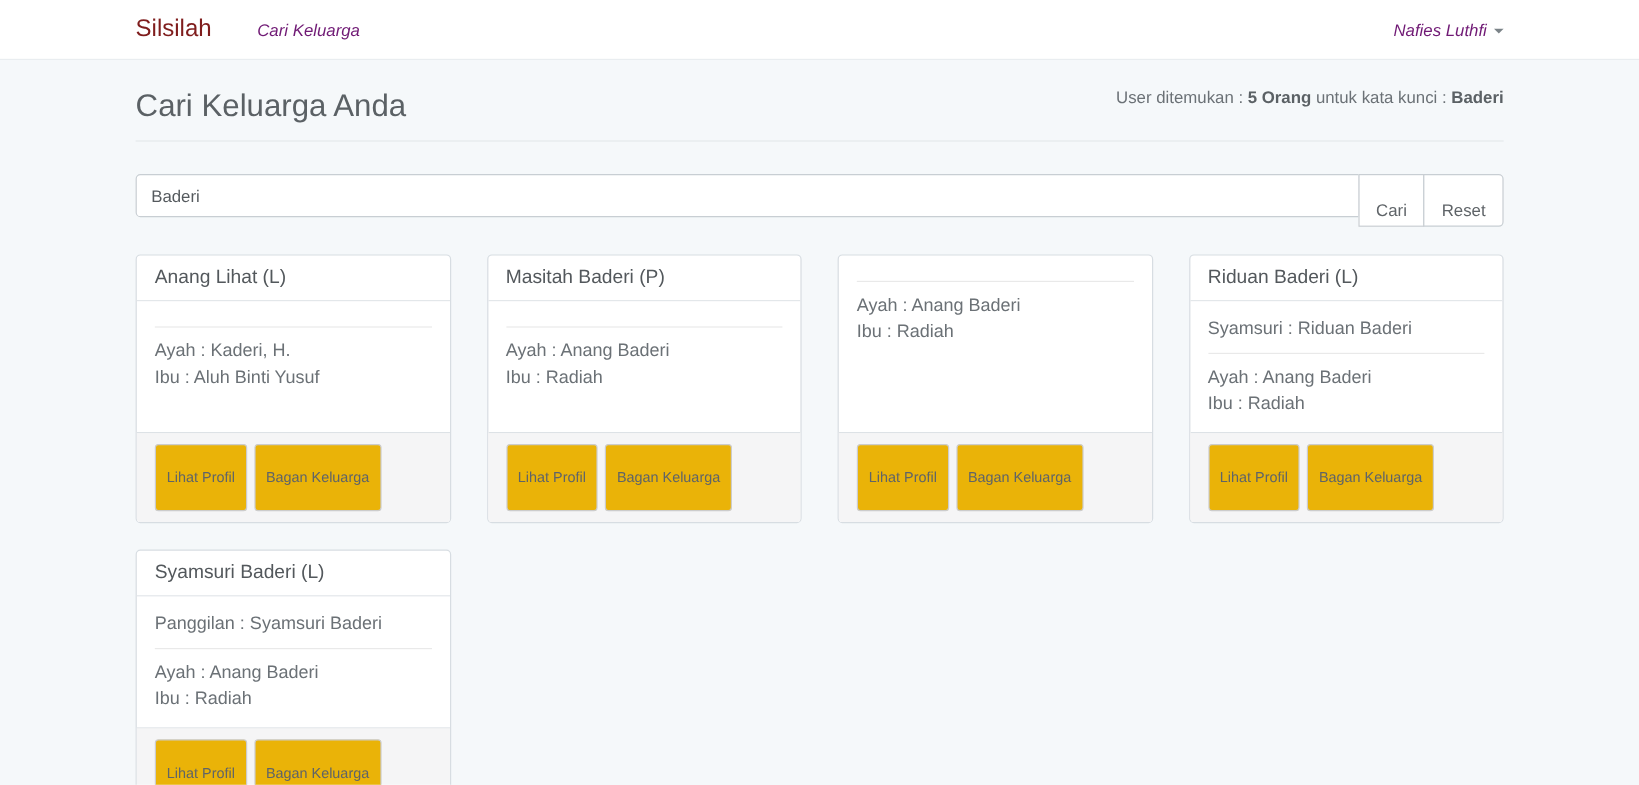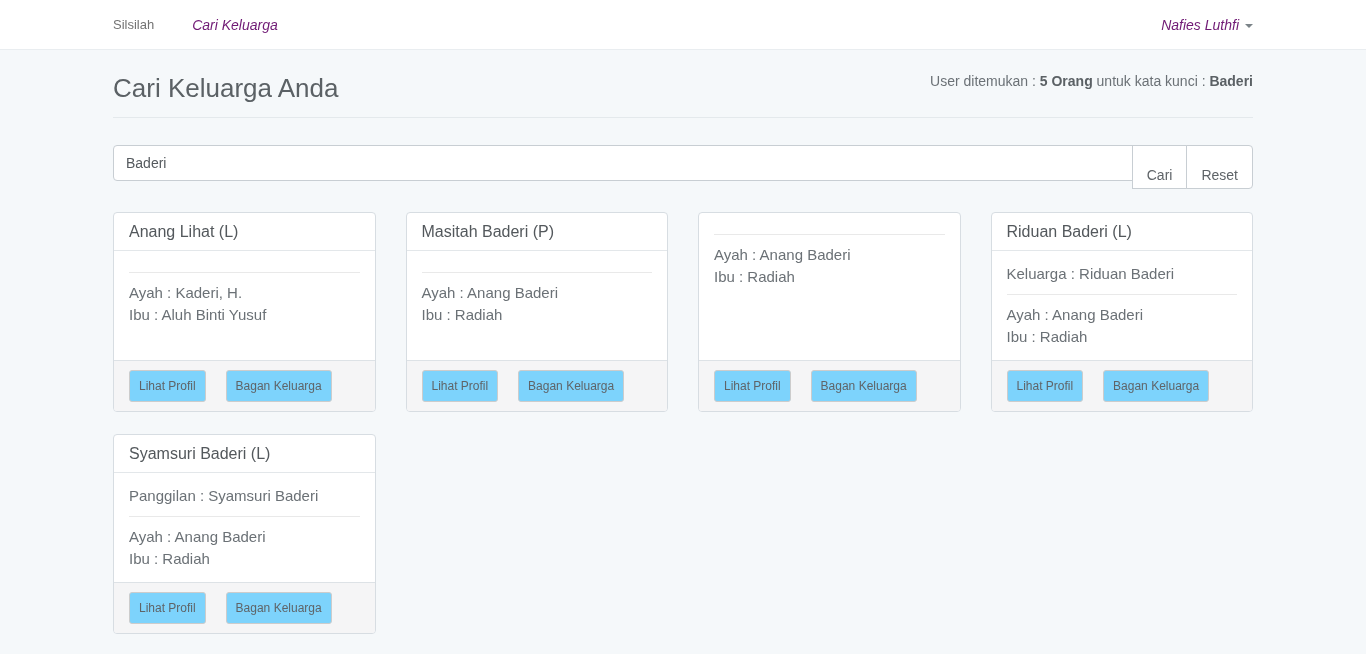--- a/index.html
+++ b/index.html
@@ -17,22 +17,22 @@
     border-bottom: 1px solid #e9edf0;
   }
   .nav-inner {
     width: 1140px;
     margin: 0 auto;
     height: 100%;
     display: flex;
     align-items: center;
   }
   .brand {
-    font-size: 13px;
-    color: #737373;
+    font-size: 20px;
+    color: #7f1d1d;
     text-decoration: none;
     margin-right: 38px;
     cursor: pointer;
   }
   .nav-link {
     font-size: 14px;
     color: #701a75;
     text-decoration: none;
     cursor: pointer;
     font-style: italic;
@@ -115,29 +115,29 @@
   .panel-body p { font-size: 15px; color: #6b7176; line-height: 22px; }
   .divider { border: none; border-top: 1px solid #e9e9e9; margin: 9px 0; }
   .panel-footer {
     margin-top: auto;
     padding: 9px 15px;
     background: #f5f5f6;
     border-top: 1px solid #dde2e6;
     border-radius: 0 0 3px 3px;
   }
   .btn-sm {
-    background: #7dd3fc;
+    background: #eab308;
     border: 1px solid #cccccc;
     border-radius: 3px;
-    padding: 8px 9px;
+    padding: 20px 9px;
     font-size: 12px;
     color: #5f6468;
     font-family: "Liberation Sans", sans-serif;
     cursor: pointer;
-    margin-right: 16px;
+    margin-right: 2px;
   }
 </style>
 </head>
 <body>
 
 <div class="navbar">
   <div class="nav-inner">
     <a class="brand">Silsilah</a>
     <a class="nav-link">Cari Keluarga</a>
     <div class="nav-right">
@@ -205,21 +205,21 @@
         <button class="btn-sm">Lihat Profil</button>
         <button class="btn-sm">Bagan Keluarga</button>
       </div>
     </div>
 
     <div class="panel">
       <div class="panel-heading">
         <span class="panel-title">Riduan Baderi (L)</span>
       </div>
       <div class="panel-body">
-        <p>Keluarga : Riduan Baderi</p>
+        <p>Syamsuri : Riduan Baderi</p>
         <hr class="divider">
         <p>Ayah : Anang Baderi</p>
         <p>Ibu : Radiah</p>
       </div>
       <div class="panel-footer">
         <button class="btn-sm">Lihat Profil</button>
         <button class="btn-sm">Bagan Keluarga</button>
       </div>
     </div>
 

